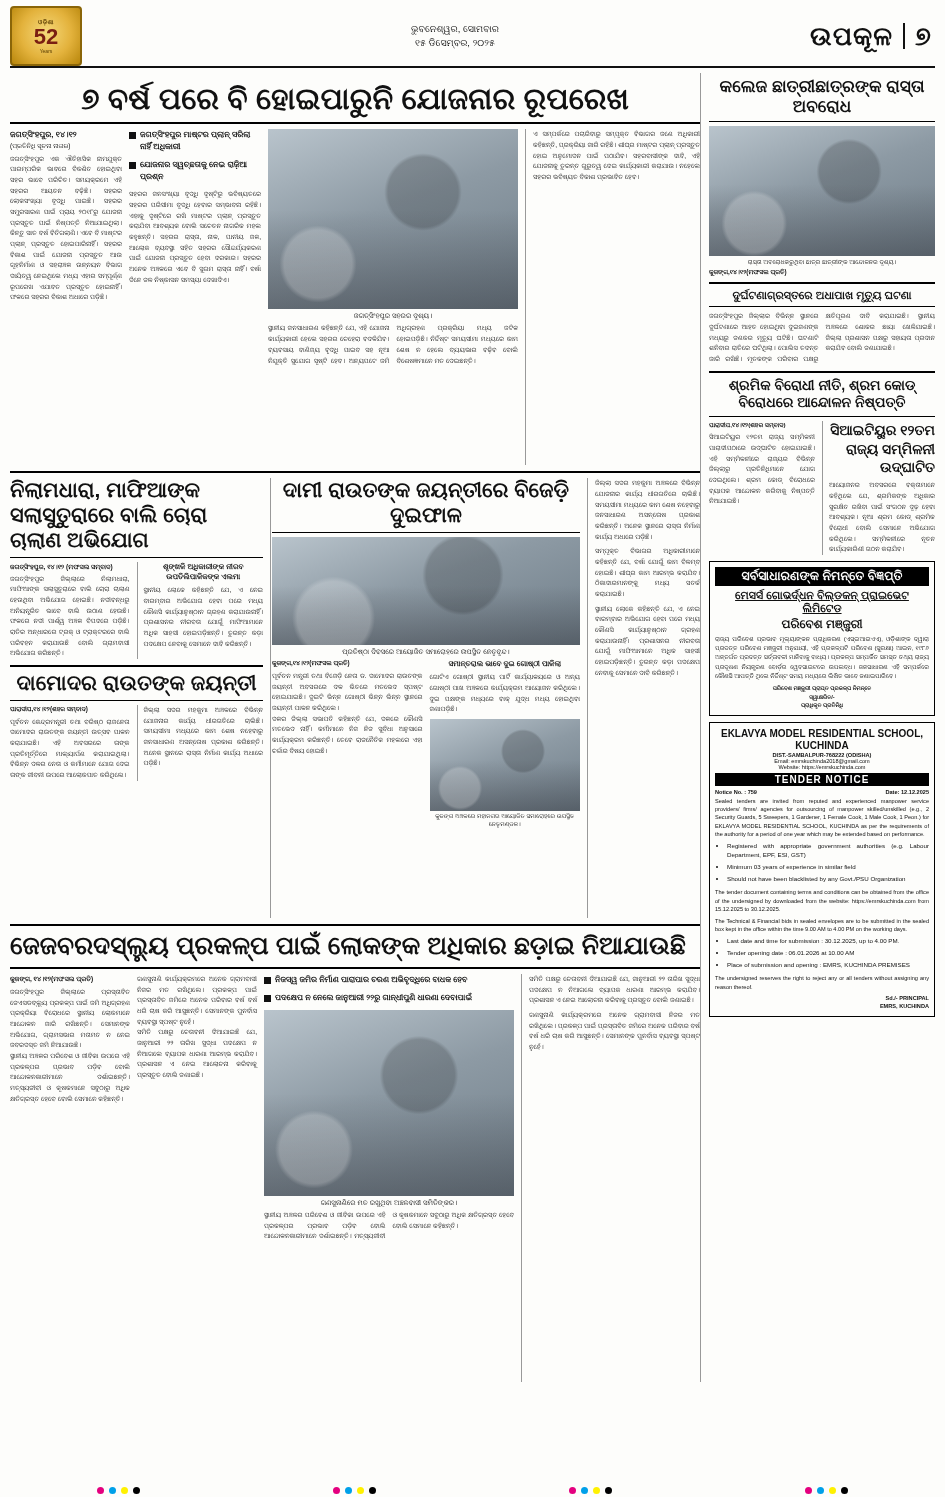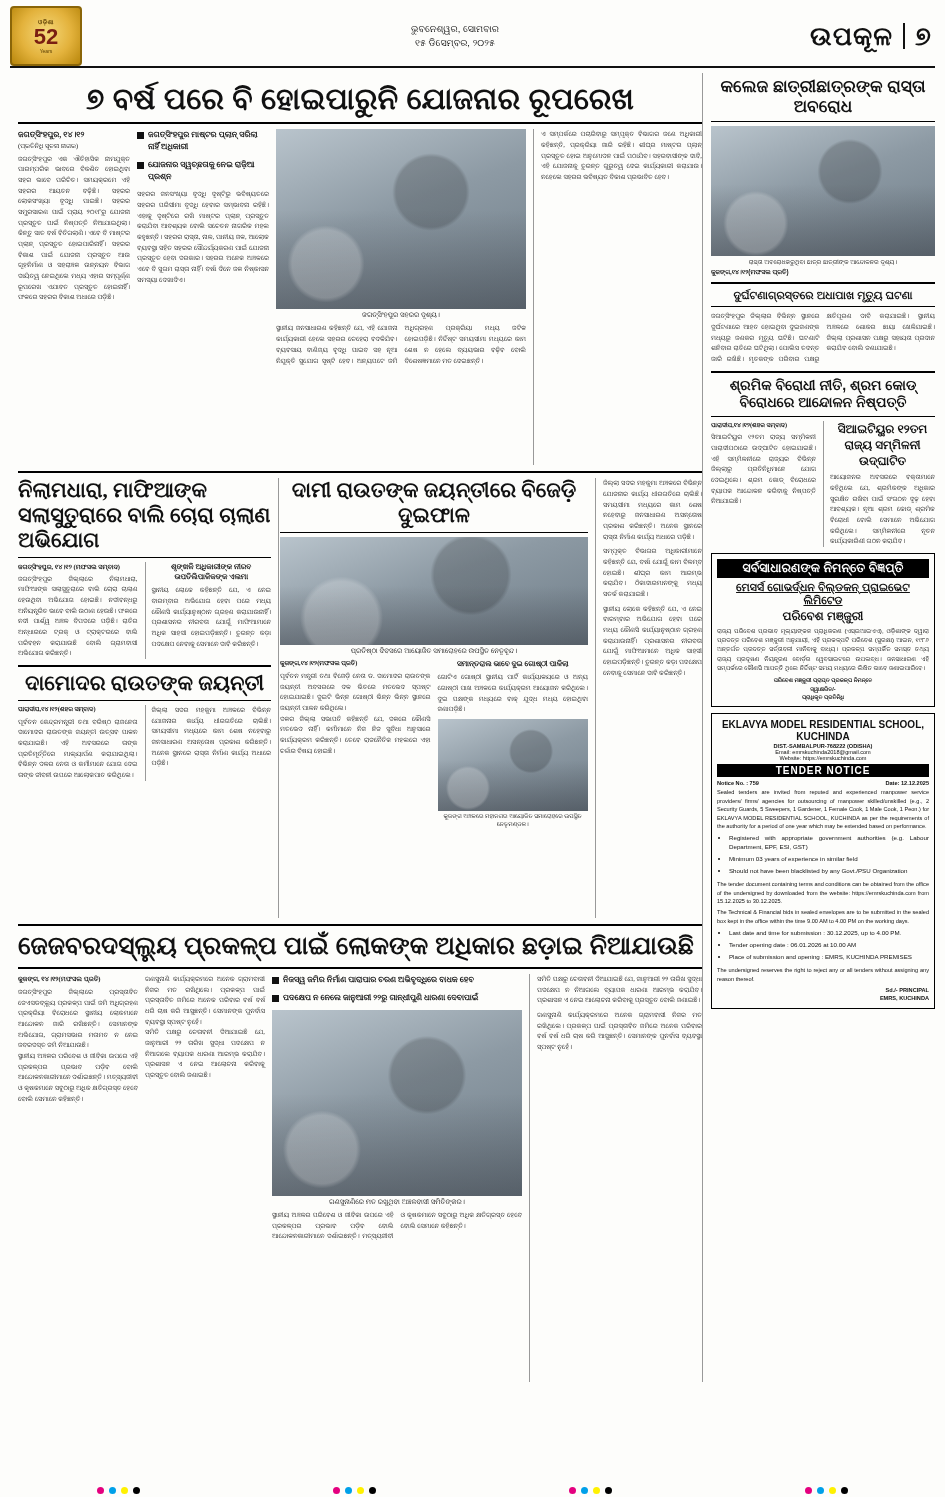--- a/index.html
+++ b/index.html
@@ -42,26 +42,26 @@
   .photo::after{ content:""; position:absolute; inset:0;
     background:
       radial-gradient(circle at 20% 75%, rgba(255,255,255,.22) 0 14%, transparent 16%),
       radial-gradient(circle at 62% 35%, rgba(0,0,0,.18) 0 18%, transparent 20%),
       linear-gradient(to top, rgba(40,40,45,.35), transparent 55%);}
   .bullets { font-size:8px; line-height:1.5; }
   .bullets div { display:flex; gap:4px; margin-bottom:6px; font-weight:bold; }
   .sq { width:7px; height:7px; background:#111; margin-top:3px; flex:0 0 auto; }
 
   
-  .main-area { display:flex; margin-top:5px;margin-left:8px; }
+  .main-area { display:flex; margin-top:5px; }
   .left-zone { width:690px; }
   .right-zone { width:235px; }
   .vdiv { border-left:1px solid #999; }
 
-  .cols { display:flex; gap:7px;font-family:Liberation Serif, serif; }
+  .cols { display:flex; gap:7px; }
   .col { flex:1; }
 
   .boxad { border:1.5px solid #000; padding:5px; }
   .center-t { text-align:center; }
   .small { font-size:6.2px; line-height:1.5; text-align:justify; }
   .tiny { font-size:5.6px; line-height:1.5; }
   .en { font-family:"Liberation Sans", sans-serif; }
 
   .dots { position:absolute; bottom:3px; left:0; width:945px; display:flex; justify-content:space-around; }
   .dotgrp { display:flex; gap:5px; }
@@ -241,21 +241,21 @@
 
       <div class="thickrule" style="margin:6px 0 4px 0;"></div>
       <div class="headline" style="font-size:14px; text-align:center; line-height:1.25;">ଶ୍ରମିକ ବିରୋଧୀ ନୀତି, ଶ୍ରମ କୋଡ୍ ବିରୋଧରେ ଆନ୍ଦୋଳନ ନିଷ୍ପତ୍ତି</div>
       <div class="rule" style="margin:4px 0;"></div>
       <div class="cols">
         <div class="col">
           <div class="byline" style="font-size:6.2px;">ପାରାଦୀପ,୧୪।୧୨(ଶହର ସମ୍ବାଦ)</div>
           <div class="body-col" style="margin-top:3px;">ସିଆଇଟିୟୁର ୧୨ତମ ରାଜ୍ୟ ସମ୍ମିଳନୀ ପାରାଦୀପଠାରେ ଉଦ୍‌ଘାଟିତ ହୋଇଯାଇଛି। ଏହି ସମ୍ମିଳନୀରେ ରାଜ୍ୟର ବିଭିନ୍ନ ଜିଲ୍ଲାରୁ ପ୍ରତିନିଧିମାନେ ଯୋଗ ଦେଇଥିଲେ। ଶ୍ରମ କୋଡ୍ ବିରୋଧରେ ବ୍ୟାପକ ଆନ୍ଦୋଳନ କରିବାକୁ ନିଷ୍ପତ୍ତି ନିଆଯାଇଛି।</div>
         </div>
         <div class="col vdiv" style="padding-left:6px;">
-          <div class="byline" style="font-size:12px; text-align:center; line-height:1.35;">ସିଆଇଟିୟୁର ୧୨ତମ ରାଜ୍ୟ ସମ୍ମିଳନୀ ଉଦ୍‌ଘାଟିତ</div>
+          <div class="byline" style="font-size:14px; text-align:right; line-height:1.35;">ସିଆଇଟିୟୁର ୧୨ତମ ରାଜ୍ୟ ସମ୍ମିଳନୀ ଉଦ୍‌ଘାଟିତ</div>
           <div class="body-col" style="margin-top:3px;">ଆୟୋଜନର ଅବସରରେ ବକ୍ତାମାନେ କହିଥିଲେ ଯେ, ଶ୍ରମିକଙ୍କ ଅଧିକାର ସୁରକ୍ଷିତ ରଖିବା ପାଇଁ ସଂଗଠନ ଦୃଢ଼ ହେବା ଆବଶ୍ୟକ। ନୂଆ ଶ୍ରମ କୋଡ୍ ଶ୍ରମିକ ବିରୋଧୀ ବୋଲି ସେମାନେ ଅଭିଯୋଗ କରିଥିଲେ। ସମ୍ମିଳନୀରେ ନୂତନ କାର୍ଯ୍ୟକାରିଣୀ ଗଠନ କରାଯିବ।</div>
         </div>
       </div>
 
       <div class="boxad" style="margin-top:6px;">
         <div class="headline" style="font-size:12.5px; text-align:center; background:#000; color:#fff; padding:2px 0;">ସର୍ବସାଧାରଣଙ୍କ ନିମନ୍ତେ ବିଜ୍ଞପ୍ତି</div>
         <div class="headline" style="font-size:11px; text-align:center; margin-top:3px;text-decoration:underline;">ମେସର୍ସ ଗୋଭର୍ଦ୍ଧନ ବିଲ୍ଡକନ୍ ପ୍ରାଇଭେଟ ଲିମିଟେଡ</div>
         <div class="headline" style="font-size:12px; text-align:center; margin:2px 0 3px;">ପରିବେଶ ମଞ୍ଜୁରୀ</div>
         <div class="small">ରାଜ୍ୟ ପରିବେଶ ପ୍ରଭାବ ମୂଲ୍ୟାଙ୍କନ ପ୍ରାଧିକରଣ (ଏସ୍‌ଇଆଇଏଏ), ଓଡ଼ିଶାଙ୍କ ଦ୍ୱାରା ପ୍ରଦତ୍ତ ପରିବେଶ ମଞ୍ଜୁରୀ ଅନୁଯାୟୀ, ଏହି ପ୍ରକଳ୍ପଟି ପରିବେଶ (ସୁରକ୍ଷା) ଆଇନ, ୧୯୮୬ ଅନ୍ତର୍ଗତ ପ୍ରଦତ୍ତ ସର୍ତ୍ତାବଳୀ ମାନିବାକୁ ବାଧ୍ୟ। ପ୍ରକଳ୍ପ ସମ୍ପର୍କିତ ସମସ୍ତ ତଥ୍ୟ ରାଜ୍ୟ ପ୍ରଦୂଷଣ ନିୟନ୍ତ୍ରଣ ବୋର୍ଡ଼ର ୱେବସାଇଟରେ ଉପଲବ୍ଧ। ଜନସାଧାରଣ ଏହି ସମ୍ପର୍କରେ କୌଣସି ଆପତ୍ତି ଥିଲେ ନିର୍ଦ୍ଦିଷ୍ଟ ସମୟ ମଧ୍ୟରେ ଲିଖିତ ଭାବେ ଜଣାଇପାରିବେ।</div>
         <div class="tiny center-t" style="margin-top:4px; font-weight:bold;">ପରିବେଶ ମଞ୍ଜୁରୀ ପ୍ରାପ୍ତ ପ୍ରକଳ୍ପ ନିମନ୍ତେ</div>

